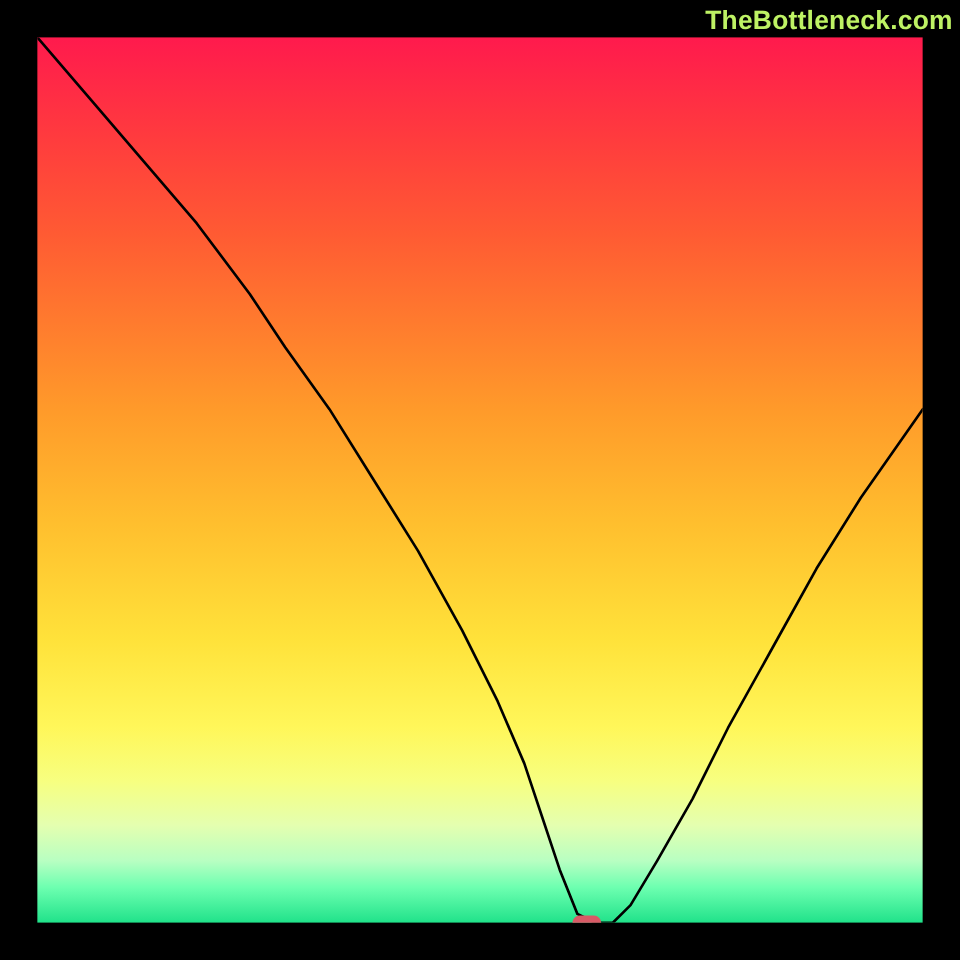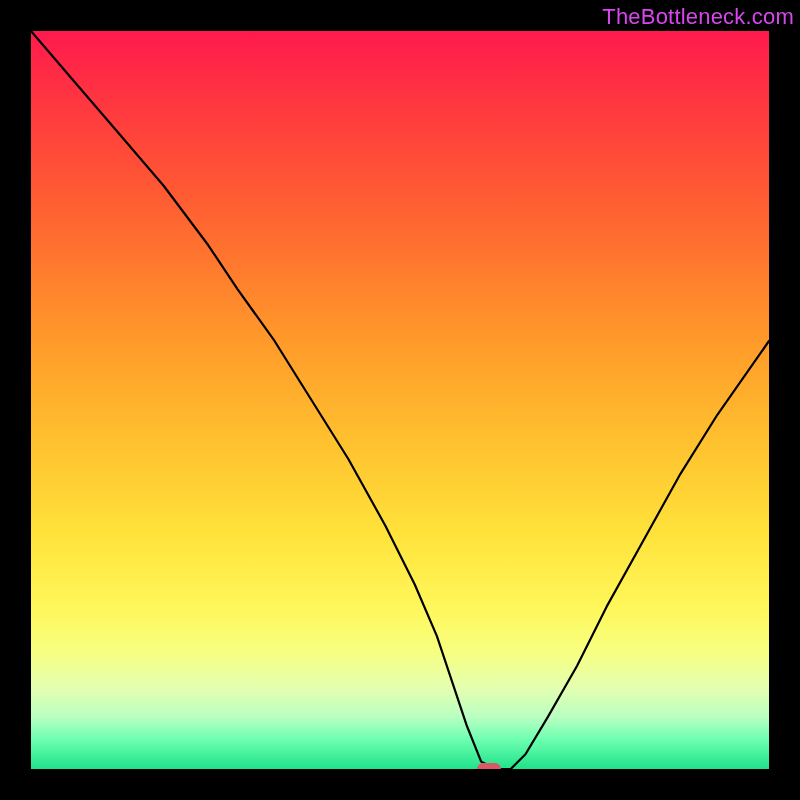--- a/index.html
+++ b/index.html
@@ -14,23 +14,23 @@
   .frame {
     position: relative;
     width: 800px;
     height: 800px;
     background: #000;
   }
   .watermark {
     position: absolute;
     top: 4px;
     right: 6px;
-    color: #d946ef;
+    color: #bef264;
     font-size: 22px;
-    font-weight: 400;
+    font-weight: 700;
     letter-spacing: 0.2px;
     z-index: 50;
   }
   .plot {
     position: absolute;
     left: 31px;
     top: 31px;
     width: 738px;
     height: 738px;
     overflow: hidden;

